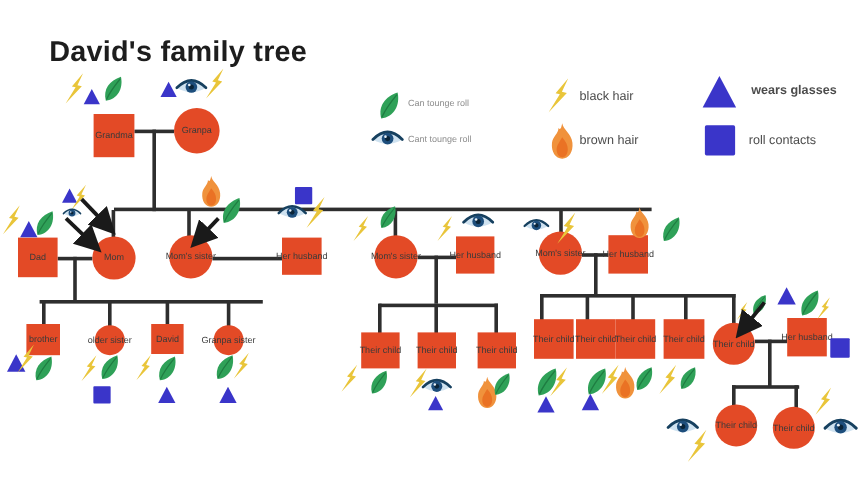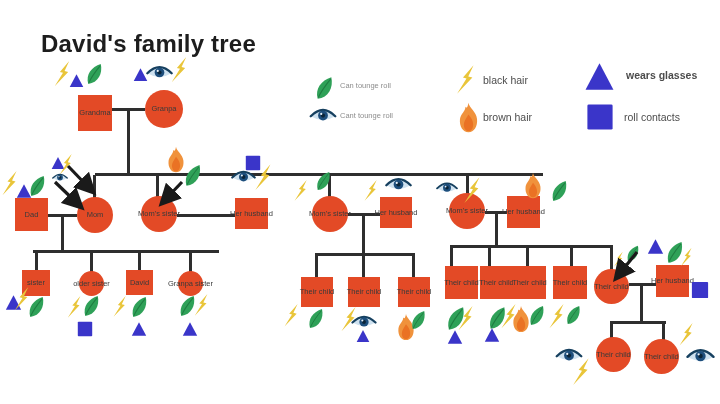--- a/index.html
+++ b/index.html
@@ -77,21 +77,21 @@
     <div class="plabel" style="left: 215.5px; top: 208.5px;">Her husband</div>
     <div class="person circle" style="left: 312px; top: 196px; width: 36px; height: 36px; background: rgb(227, 74, 38);"></div>
     <div class="plabel" style="left: 294px; top: 209px;">Mom's sister</div>
     <div class="person" style="left: 380px; top: 197px; width: 32px; height: 31px; background: rgb(227, 74, 38);"></div>
     <div class="plabel" style="left: 360px; top: 207.5px;">Her husband</div>
     <div class="person circle" style="left: 449px; top: 193px; width: 36px; height: 36px; background: rgb(227, 74, 38);"></div>
     <div class="plabel" style="left: 431px; top: 206px;">Mom's sister</div>
     <div class="person" style="left: 507px; top: 196px; width: 33px; height: 32px; background: rgb(227, 74, 38);"></div>
     <div class="plabel" style="left: 487.5px; top: 207px;">Her husband</div>
     <div class="person" style="left: 22px; top: 270px; width: 28px; height: 26px; background: rgb(227, 74, 38);"></div>
-    <div class="plabel" style="left: 0px; top: 278px;">sister</div>
+    <div class="plabel" style="left: 0px; top: 278px;">brother</div>
     <div class="person circle" style="left: 79px; top: 271px; width: 25px; height: 25px; background: rgb(227, 74, 38);"></div>
     <div class="plabel" style="left: 55.5px; top: 278.5px;">older sister</div>
     <div class="person" style="left: 126px; top: 270px; width: 27px; height: 25px; background: rgb(227, 74, 38);"></div>
     <div class="plabel" style="left: 103.5px; top: 277.5px;">David</div>
     <div class="person circle" style="left: 178px; top: 271px; width: 25px; height: 25px; background: rgb(227, 74, 38);"></div>
     <div class="plabel" style="left: 154.5px; top: 278.5px;">Granpa sister</div>
     <div class="person" style="left: 301px; top: 277px; width: 32px; height: 30px; background: rgb(227, 74, 38);"></div>
     <div class="plabel" style="left: 281px; top: 287px;">Their child</div>
     <div class="person" style="left: 348px; top: 277px; width: 32px; height: 30px; background: rgb(227, 74, 38);"></div>
     <div class="plabel" style="left: 328px; top: 287px;">Their child</div>

